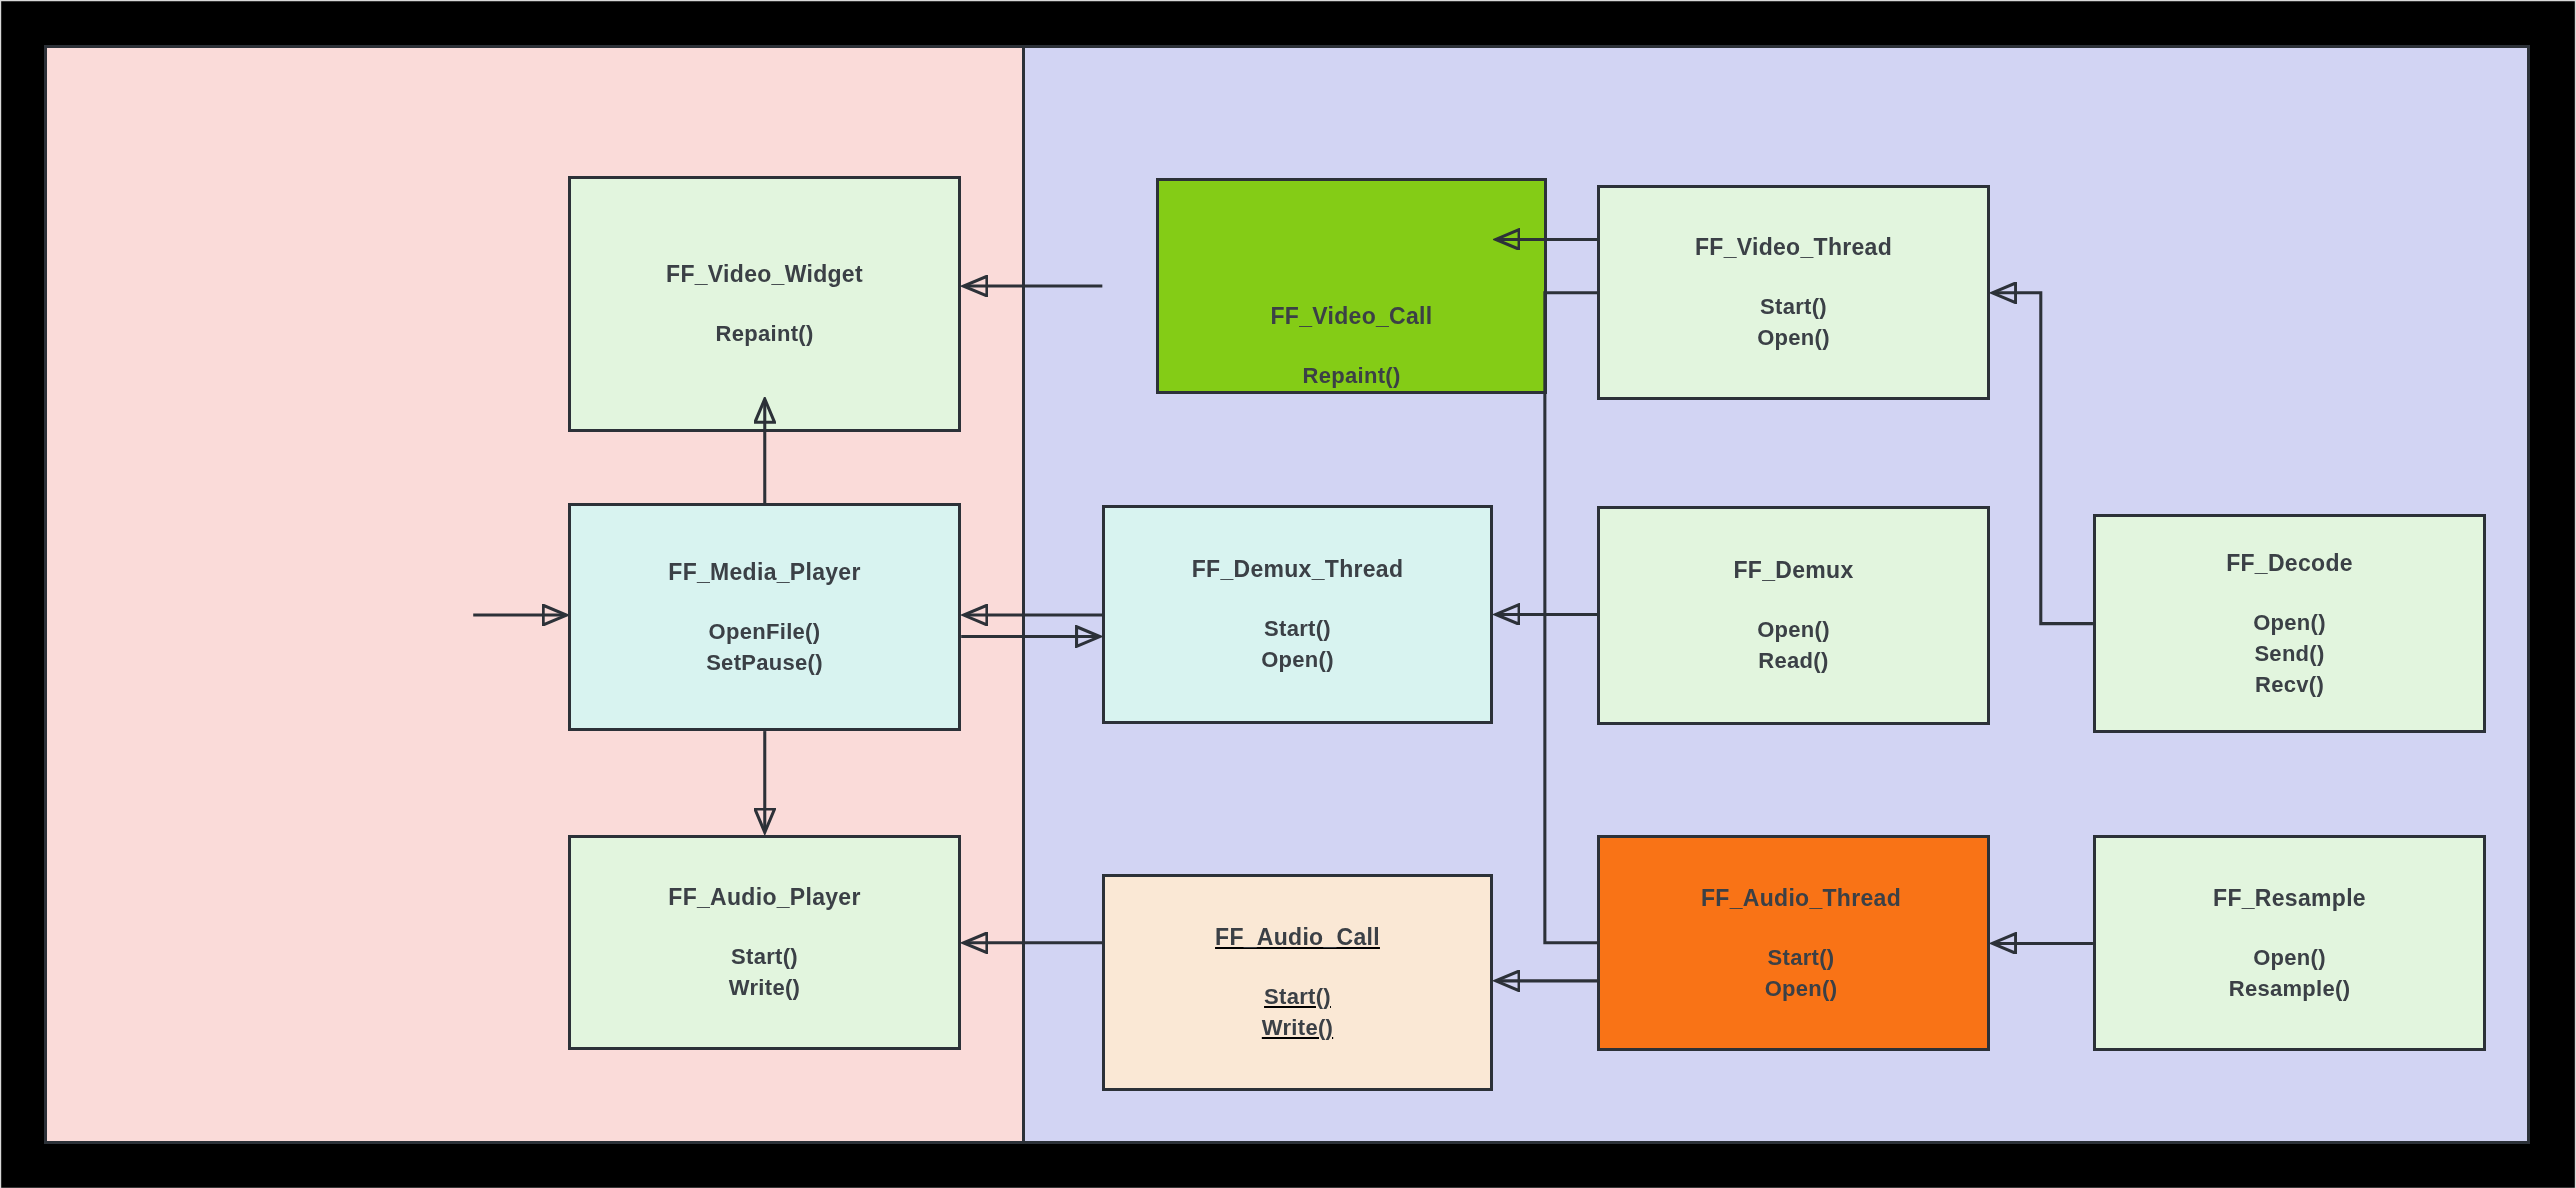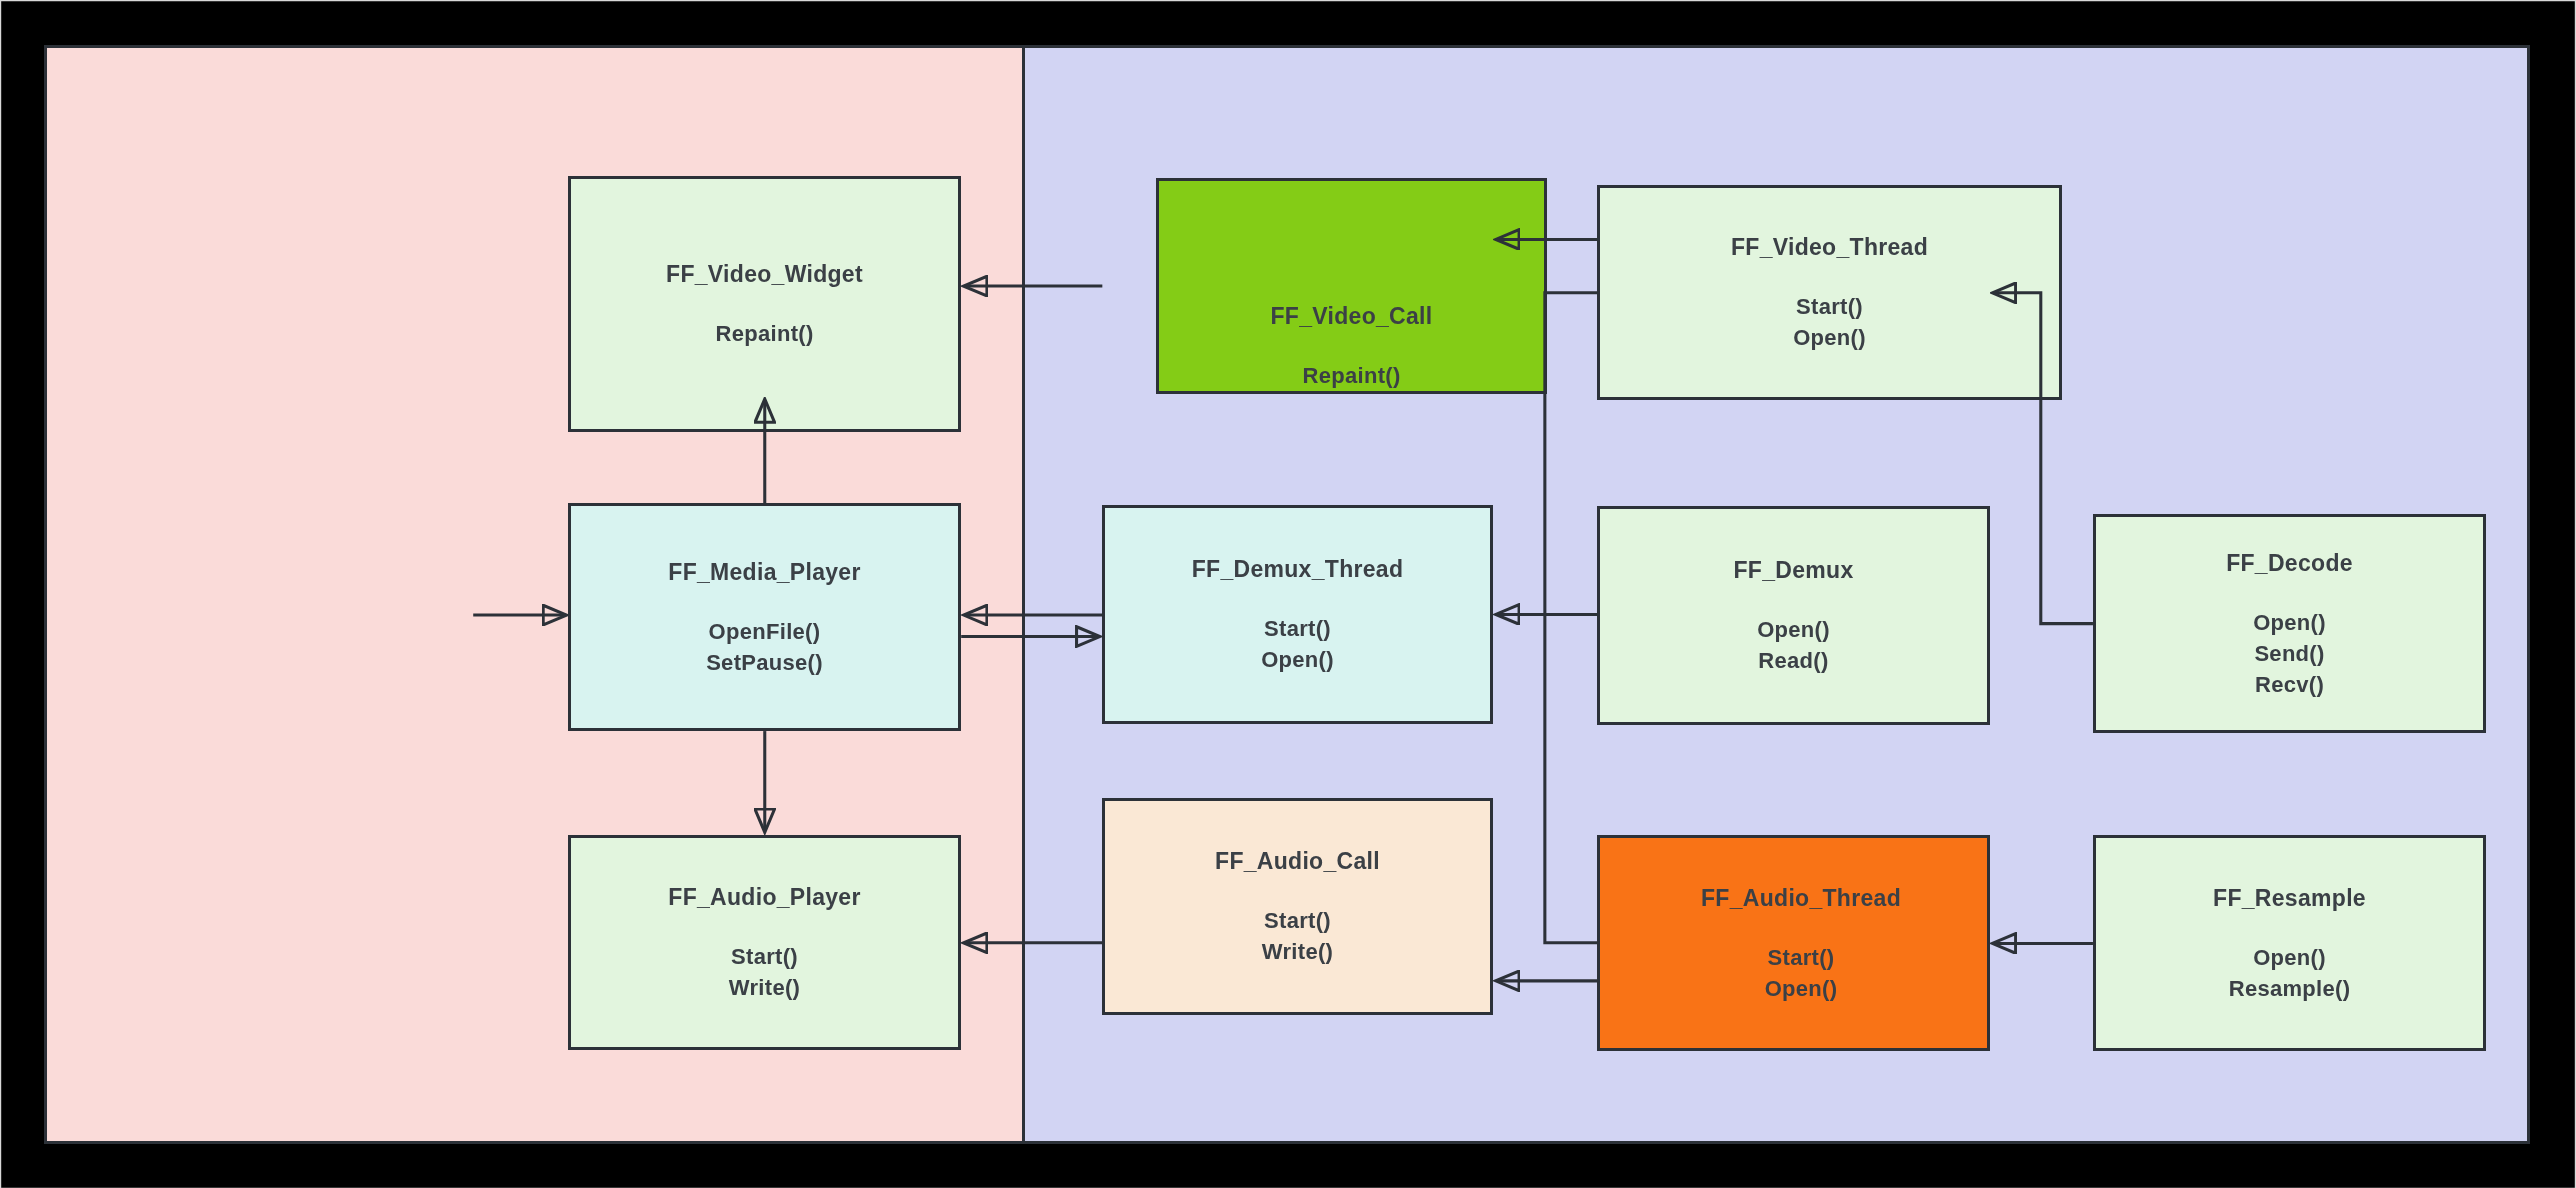--- a/index.html
+++ b/index.html
@@ -62,28 +62,28 @@
         <div class="node-methods">Repaint()</div>
       </div>
   </div>
   <div class="node" style="left: 1102px; top: 505px; width: 391px; height: 219px; background-color: rgb(216, 243, 240);">
     <div class="node-text">
         <div class="node-title">FF_Demux_Thread</div>
         <div class="node-methods">Start()
 Open()</div>
       </div>
   </div>
-  <div class="node" style="left: 1102px; top: 798px; width: 391px; height: 217px; background-color: rgb(250, 232, 213);">
+  <div class="node" style="left: 1102px; top: 874px; width: 391px; height: 217px; background-color: rgb(250, 232, 213); text-decoration: underline;">
     <div class="node-text">
         <div class="node-title">FF_Audio_Call</div>
         <div class="node-methods">Start()
 Write()</div>
       </div>
   </div>
-  <div class="node" style="left: 1597px; top: 185px; width: 465px; height: 215px; background-color: rgb(226, 245, 222);">
+  <div class="node" style="left: 1597px; top: 185px; width: 393px; height: 215px; background-color: rgb(226, 245, 222);">
     <div class="node-text">
         <div class="node-title">FF_Video_Thread</div>
         <div class="node-methods">Start()
 Open()</div>
       </div>
   </div>
   <div class="node" style="left: 1597px; top: 506px; width: 393px; height: 219px; background-color: rgb(226, 245, 222);">
     <div class="node-text">
         <div class="node-title">FF_Demux</div>
         <div class="node-methods">Open()

